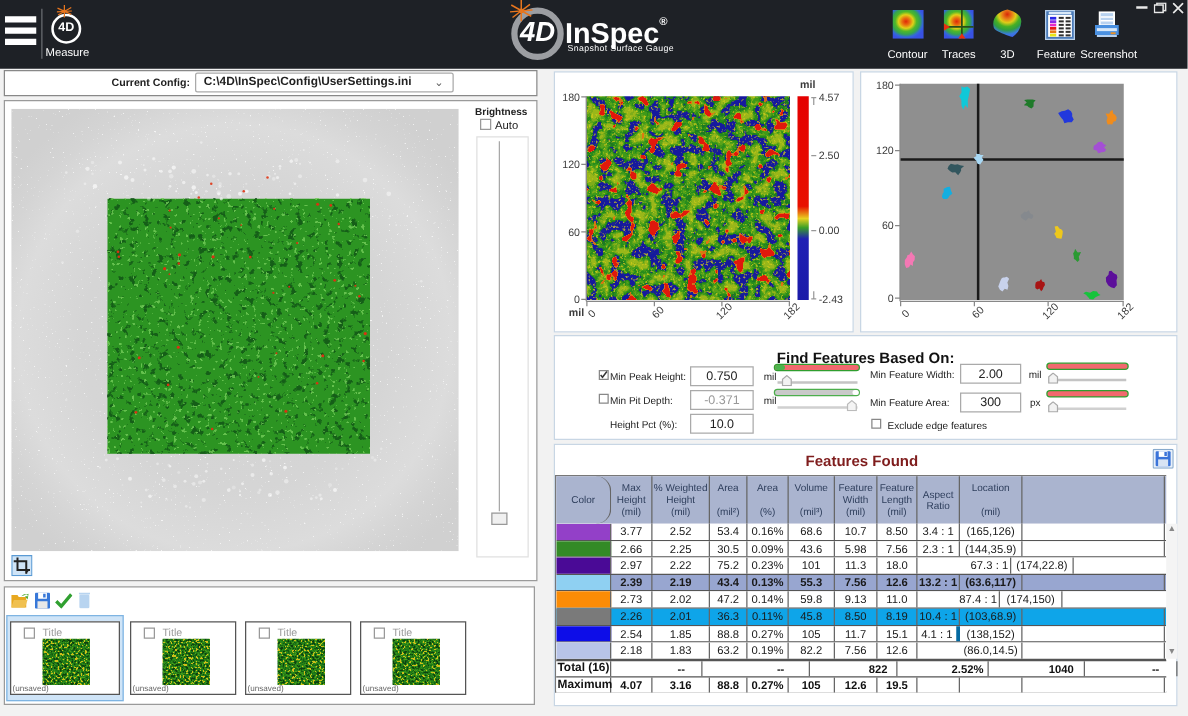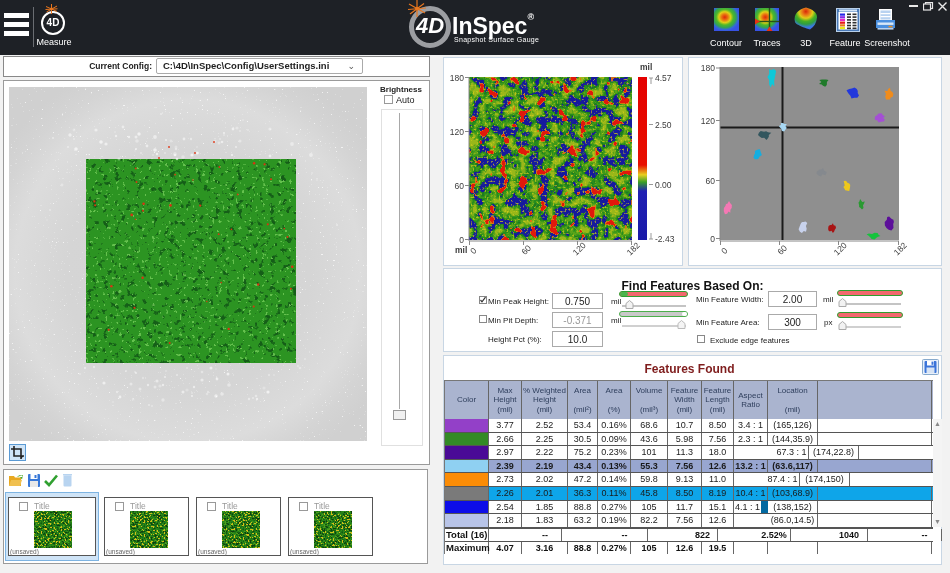--- a/index.html
+++ b/index.html
@@ -607,21 +607,21 @@
 <svg class="abs" style="left:838px;top:321px" width="9" height="9" viewBox="0 0 9 9">
     <path d="M4.5,0.5 L8,3.5 L8,8.5 L1,8.5 L1,3.5 Z" fill="#f2f2f2" stroke="#aaa" stroke-width="1"></path>
   </svg>
 <div class="abs" style="left:697px;top:335px;width:8px;height:8px;border:1px solid #888;background:#fff;"></div>
 <div class="abs" style="left:710px;top:336px;font-size:8px;color:#222;">Exclude edge features</div>
 
 <div class="panel" style="left:443px;top:355px;width:499px;height:210px;border-color:#c8d6e4;"></div>
 <div class="abs" style="left:443px;top:362px;width:493px;text-align:center;font-size:12px;font-weight:bold;color:#7f1d1d;">Features Found</div>
 <div class="abs" style="left:444px;top:380px;width:489px;height:174px;border:1px solid #777;border-right:none;">
 <div style="display:flex;height:38px;background:#aab4cf;">
-<div style="width:44px;flex:none;border-right:1px solid #666;font-size:8px;color:#2e3e5c;text-align:center;display:flex;align-items:center;justify-content:center;line-height:9.5px;">
+<div style="width:44px;flex:none;border-right:1px solid #666;font-size:8px;color:#2e3e5c;text-align:center;display:flex;align-items:center;justify-content:center;line-height:9.5px;border-radius:12px;">
         <span>Color</span>
       </div>
 <div style="width:33px;flex:none;border-right:1px solid #666;font-size:8px;color:#2e3e5c;text-align:center;display:flex;align-items:center;justify-content:center;line-height:9.5px;">
         <span>Max<br>Height<br>(mil)</span>
       </div>
 <div style="width:46px;flex:none;border-right:1px solid #666;font-size:8px;color:#2e3e5c;text-align:center;display:flex;align-items:center;justify-content:center;line-height:9.5px;">
         <span>% Weighted<br>Height<br>(mil)</span>
       </div>
 <div style="width:30px;flex:none;border-right:1px solid #666;font-size:8px;color:#2e3e5c;text-align:center;display:flex;align-items:center;justify-content:center;line-height:9.5px;">
         <span>Area<br><br>(mil²)</span>
@@ -729,21 +729,21 @@
 </div>
 <div style="display:flex;height:13.62px;border-bottom:1px solid #555;background:#fff;">
 <div style="width:44px;flex:none;border-right:1px solid #666;background:#0d0de8;"></div>
 <div style="width:33px;flex:none;border-right:1px solid #666;font-size:9px;color:#1a1a1a;font-weight:normal;text-align:center;line-height:13px;">2.54</div>
 <div style="width:46px;flex:none;border-right:1px solid #666;font-size:9px;color:#1a1a1a;font-weight:normal;text-align:center;line-height:13px;">1.85</div>
 <div style="width:30px;flex:none;border-right:1px solid #666;font-size:9px;color:#1a1a1a;font-weight:normal;text-align:center;line-height:13px;">88.8</div>
 <div style="width:33px;flex:none;border-right:1px solid #666;font-size:9px;color:#1a1a1a;font-weight:normal;text-align:center;line-height:13px;">0.27%</div>
 <div style="width:37px;flex:none;border-right:1px solid #666;font-size:9px;color:#1a1a1a;font-weight:normal;text-align:center;line-height:13px;">105</div>
 <div style="width:34px;flex:none;border-right:1px solid #666;font-size:9px;color:#1a1a1a;font-weight:normal;text-align:center;line-height:13px;">11.7</div>
 <div style="width:32px;flex:none;border-right:1px solid #666;font-size:9px;color:#1a1a1a;font-weight:normal;text-align:center;line-height:13px;">15.1</div>
-<div style="width:34px;flex:none;border-right:7px solid #0369a1;font-size:9px;color:#1a1a1a;font-weight:normal;text-align:center;line-height:13px;">4.1 : 1</div>
+<div style="width:34px;flex:none;border-right:3px solid #0369a1;font-size:9px;color:#1a1a1a;font-weight:normal;text-align:center;line-height:13px;">4.1 : 1</div>
 <div style="width:50px;flex:none;border-right:1px solid #666;font-size:9px;color:#1a1a1a;font-weight:normal;text-align:center;line-height:13px;">(138,152)</div>
 <div style="width:114px;flex:none;border-right:1px solid #666;"></div>
 </div>
 <div style="display:flex;height:13.62px;border-bottom:1px solid #555;background:#fff;">
 <div style="width:44px;flex:none;border-right:1px solid #666;background:#b8c4e8;"></div>
 <div style="width:33px;flex:none;border-right:1px solid #666;font-size:9px;color:#1a1a1a;font-weight:normal;text-align:center;line-height:13px;">2.18</div>
 <div style="width:46px;flex:none;border-right:1px solid #666;font-size:9px;color:#1a1a1a;font-weight:normal;text-align:center;line-height:13px;">1.83</div>
 <div style="width:30px;flex:none;border-right:1px solid #666;font-size:9px;color:#1a1a1a;font-weight:normal;text-align:center;line-height:13px;">63.2</div>
 <div style="width:33px;flex:none;border-right:1px solid #666;font-size:9px;color:#1a1a1a;font-weight:normal;text-align:center;line-height:13px;">0.19%</div>
 <div style="width:37px;flex:none;border-right:1px solid #666;font-size:9px;color:#1a1a1a;font-weight:normal;text-align:center;line-height:13px;">82.2</div>

